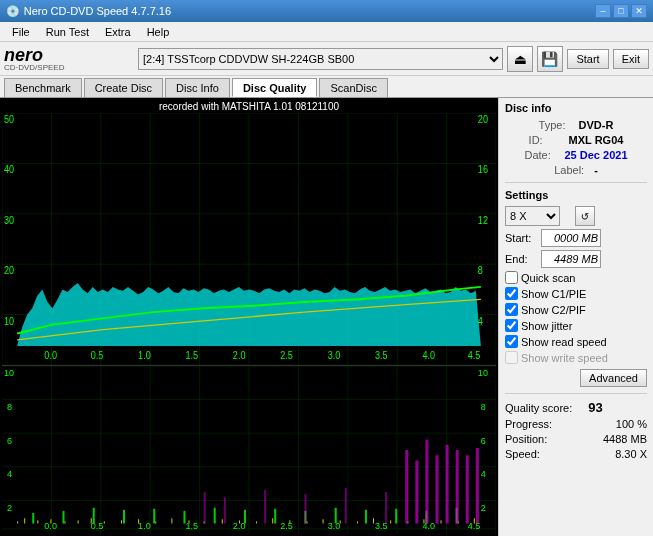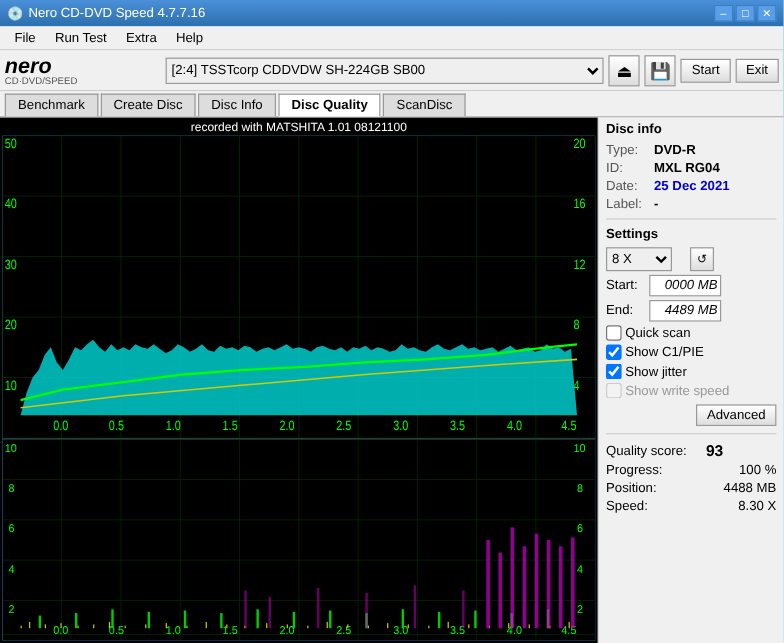--- a/index.html
+++ b/index.html
@@ -147,20 +147,21 @@
     .panel-section-title {
       font-weight: bold;
       font-size: 11px;
       margin-bottom: 2px;
     }
     
     .info-row {
       display: flex;
       font-size: 11px;
       gap: 2px;
+      justify-content: center;
     }
     .info-label { color: #555; min-width: 38px; }
     .info-value { color: #000; font-weight: bold; }
     .info-value.blue { color: #0000cc; }
     
     .divider {
       height: 1px;
       background: #ccc;
       margin: 3px 0;
     }
@@ -526,21 +527,29 @@
     <div class="checkbox-row">
       <input type="checkbox" style="">
       <span>Quick scan</span>
     </div>
     <div class="checkbox-row">
       <input type="checkbox" checked="" style="">
       <span>Show C1/PIE</span>
     </div>
     <div class="checkbox-row">
       <input type="checkbox" checked="" style="">
+      <span>Show C2/PIF</span>
+    </div>
+    <div class="checkbox-row">
+      <input type="checkbox" checked="" style="">
       <span>Show jitter</span>
+    </div>
+    <div class="checkbox-row">
+      <input type="checkbox" checked="" style="">
+      <span>Show read speed</span>
     </div>
     <div class="checkbox-row">
       <input type="checkbox" disabled="" style="">
       <span style="color:#999;">Show write speed</span>
     </div>
 
     <div style="display:flex;justify-content:flex-end;">
       <button class="advanced-btn">Advanced</button>
     </div>
 

